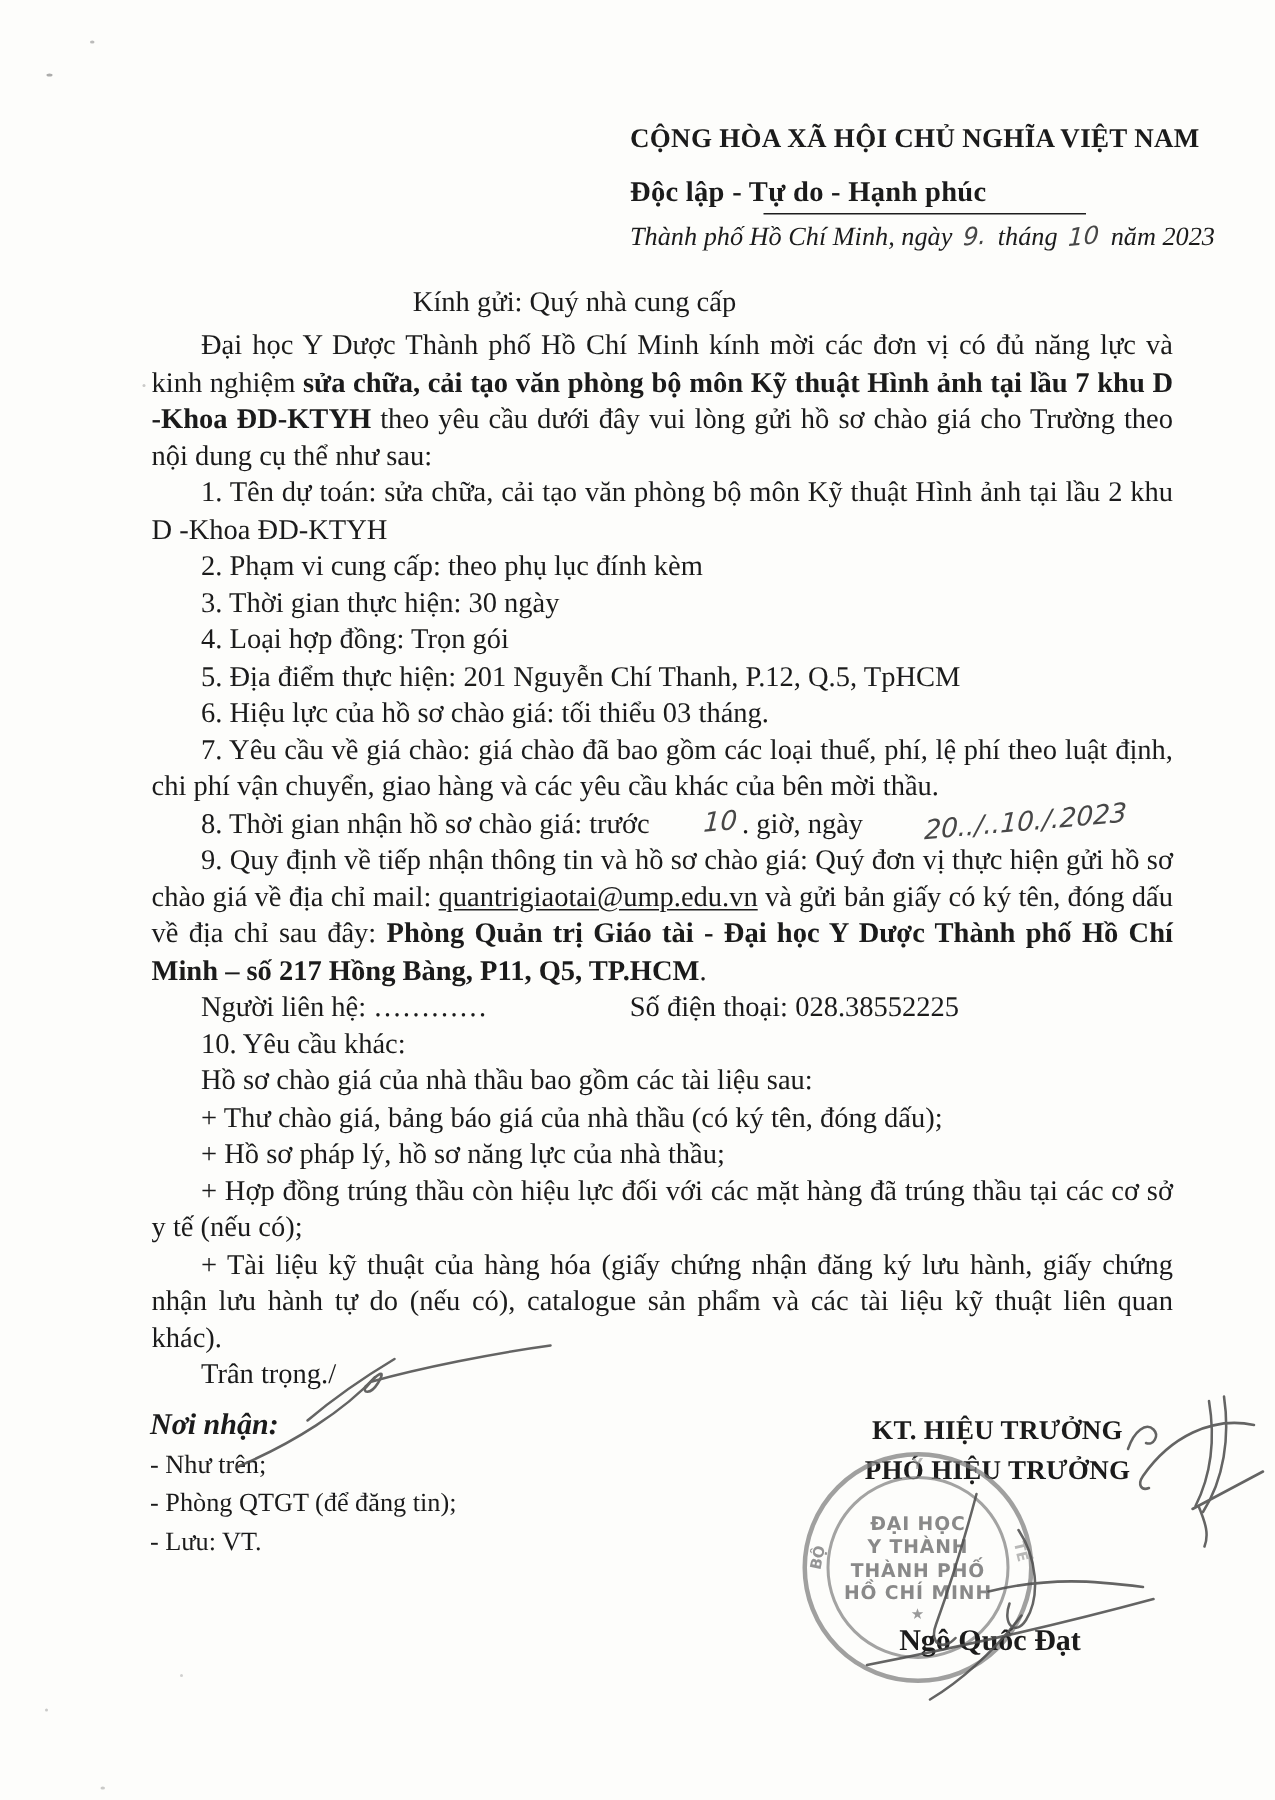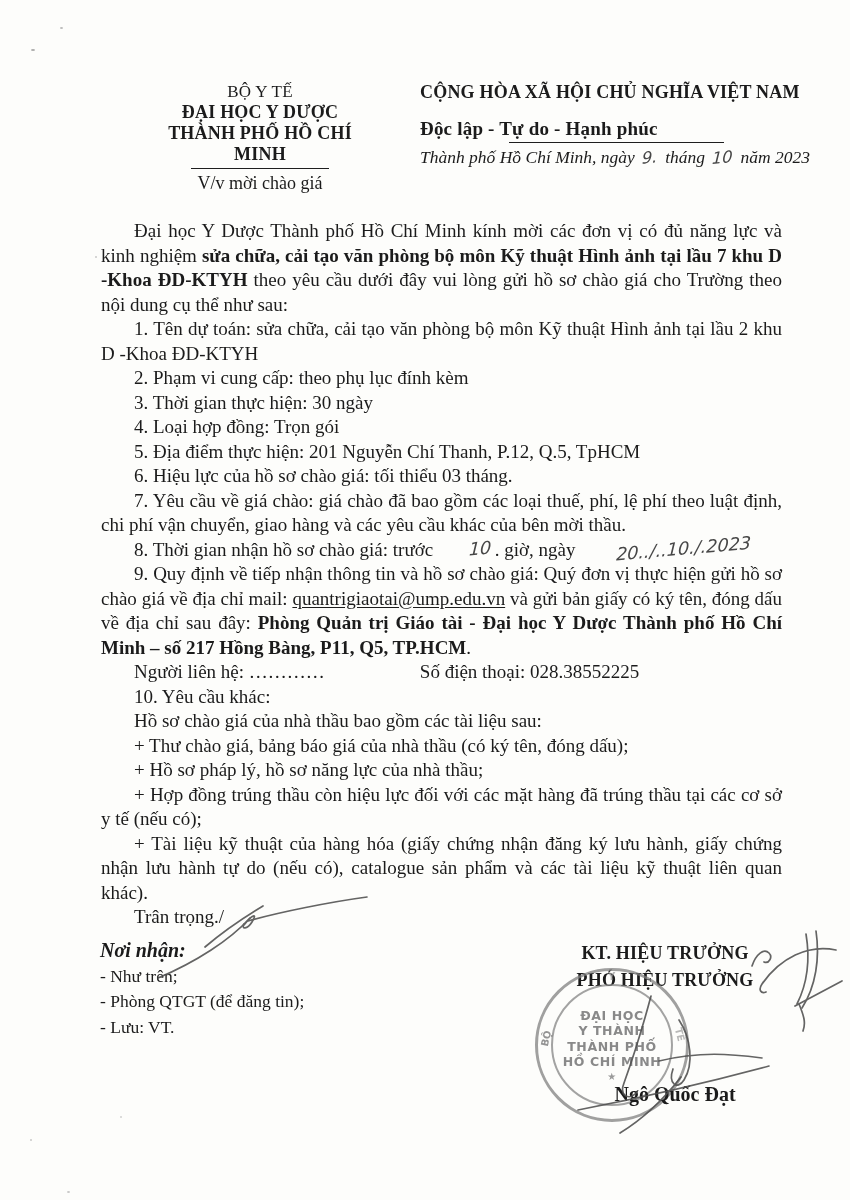--- a/index.html
+++ b/index.html
@@ -31,21 +31,21 @@
              line-height:24.5px;text-align:justify;}
   .body-text p{margin:0;text-indent:33px;}
   .email{text-decoration:underline;text-underline-offset:2px;}
   .phone{margin-left:95px;}
 
   
   .recipients{position:absolute;left:100px;top:938px;font-size:17.5px;line-height:25.5px;}
   .recipients .title{font-size:20px;font-weight:bold;font-style:italic;}
   .signer{position:absolute;left:535px;top:940px;width:260px;text-align:center;
           font-size:18px;line-height:27px;font-weight:bold;letter-spacing:.2px;}
-  .signer-name{position:absolute;left:565px;top:1083px;width:220px;text-align:center;
+  .signer-name{position:absolute;left:550px;top:1083px;width:220px;text-align:center;
                font-size:20px;font-weight:bold;}
 
   
   .stamp{position:absolute;left:535px;top:968px;width:148px;height:148px;border-radius:50%;
          border:3px solid rgba(128,128,128,.75);}
   .stamp-inner{position:absolute;inset:13px;border:2px solid rgba(128,128,128,.72);border-radius:50%;
          display:flex;align-items:center;justify-content:center;text-align:center;}
   .stamp-text{font-family:"DejaVu Sans","Liberation Sans",sans-serif;font-weight:bold;
          color:#898989;font-size:12.5px;line-height:15.5px;letter-spacing:.6px;}
   .stamp-text .star{font-size:10px;color:#9a9a9a;line-height:12px;margin-top:1px;text-align:center;}
@@ -66,35 +66,29 @@
 
 <div class="page">
 
   <div class="speck" style="left:60px;top:27px;width:3px;height:2px;"></div>
   <div class="speck" style="left:31px;top:49px;width:4px;height:2px;opacity:.55;"></div>
   <div class="speck" style="left:95px;top:256px;width:2px;height:2px;opacity:.35;"></div>
   <div class="speck" style="left:30px;top:1139px;width:2px;height:2px;opacity:.35;"></div>
   <div class="speck" style="left:120px;top:1116px;width:2px;height:2px;opacity:.3;"></div>
   <div class="speck" style="left:67px;top:1191px;width:3px;height:2px;opacity:.35;"></div>
 
-  <div class="hdr-left">
-    <div class="h-min">BỘ Y TẾ</div>
-    <div class="h-org">ĐẠI HỌC Y DƯỢC</div>
-    <div class="h-org">THÀNH PHỐ HỒ CHÍ MINH</div>
-    <div class="rule rule-left"></div>
-    <div class="h-sub">V/v mời chào giá</div>
-  </div>
 
   <div class="hdr-right">
     <div class="nat b">CỘNG HÒA XÃ HỘI CHỦ NGHĨA VIỆT NAM</div>
     <div class="motto b">Độc lập - Tự do - Hạnh phúc</div>
     <div class="rule rule-right"></div>
     <div class="dateline"><span>Thành phố Hồ Chí Minh, ngày</span> <span class="hw">9.</span> <span>tháng</span> <span class="hw">10</span> <span>năm 2023</span></div>
   </div>
 
+  <div class="salutation">Kính gửi: Quý nhà cung cấp</div>
 
   <div class="body-text">
     <p><span>Đại học Y Dược Thành phố Hồ Chí Minh kính mời các đơn vị có đủ năng lực và kinh nghiệm </span><b>sửa chữa, cải tạo văn phòng bộ môn Kỹ thuật Hình ảnh tại lầu 7 khu D -Khoa ĐD-KTYH</b><span> theo yêu cầu dưới đây vui lòng gửi hồ sơ chào giá cho Trường theo nội dung cụ thể như sau:</span></p>
     <p>1. Tên dự toán: sửa chữa, cải tạo văn phòng bộ môn Kỹ thuật Hình ảnh tại lầu 2 khu D -Khoa ĐD-KTYH</p>
     <p>2. Phạm vi cung cấp: theo phụ lục đính kèm</p>
     <p>3. Thời gian thực hiện: 30 ngày</p>
     <p>4. Loại hợp đồng: Trọn gói</p>
     <p>5. Địa điểm thực hiện: 201 Nguyễn Chí Thanh, P.12, Q.5, TpHCM</p>
     <p>6. Hiệu lực của hồ sơ chào giá: tối thiểu 03 tháng.</p>
     <p>7. Yêu cầu về giá chào: giá chào đã bao gồm các loại thuế, phí, lệ phí theo luật định, chi phí vận chuyển, giao hàng và các yêu cầu khác của bên mời thầu.</p>

